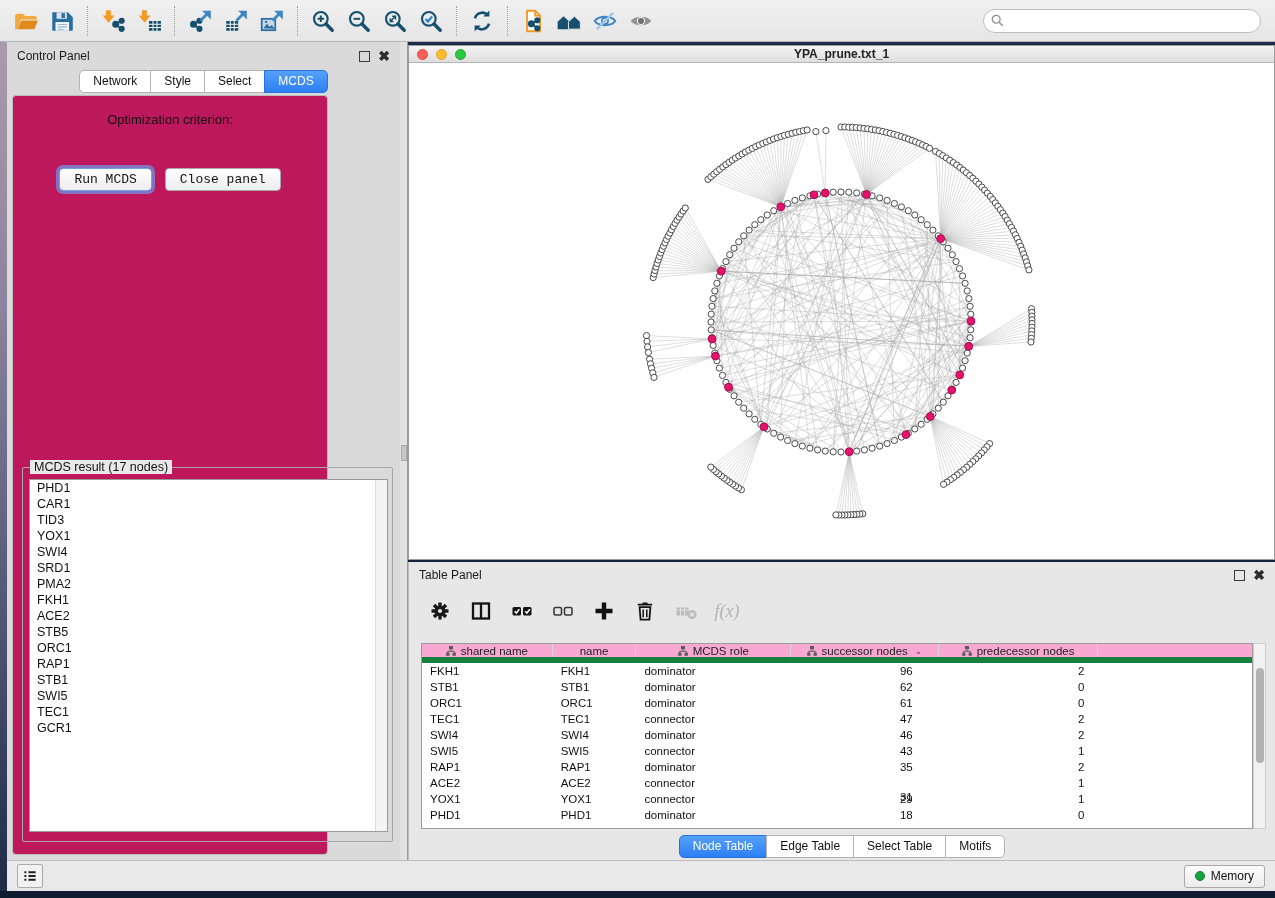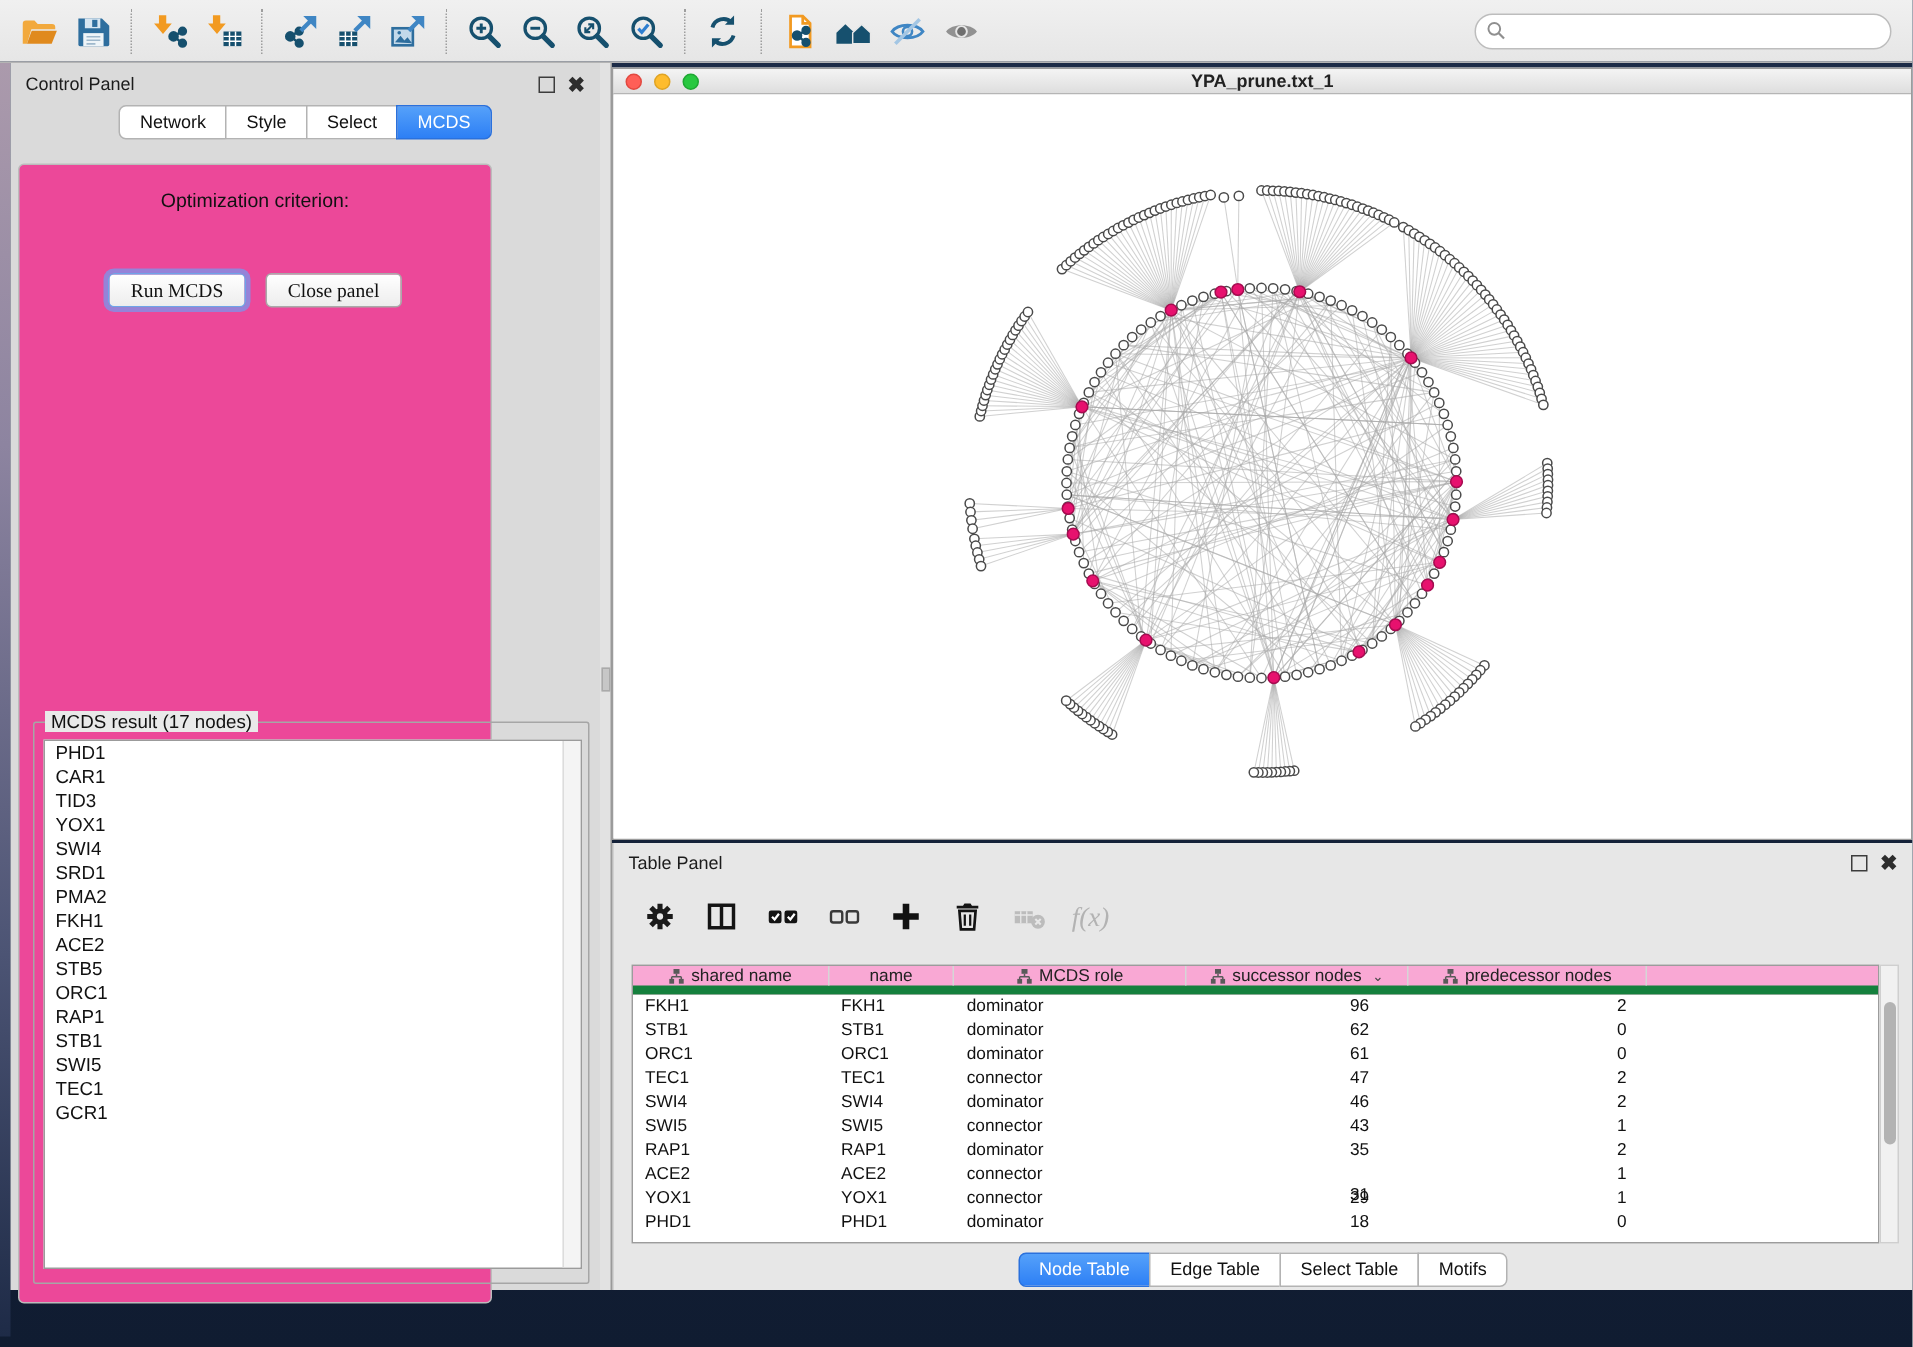--- a/index.html
+++ b/index.html
@@ -25,27 +25,27 @@
   .cp-titlebar { height:28px; display:flex; align-items:center; padding:0 10px;gap:28px; }
   .panel-title { font-size:12px; color:#1c1c1c; }
   .panel-ctrls { margin-left:auto; display:flex; gap:8px; align-items:center; }
   .float-glyph { width:11px; height:11px; border:1.6px solid #3c3c3c; display:inline-block; }
   .close-glyph { font-size:14px; font-weight:bold; color:#2d2d2d; line-height:11px; }
   .seg-tabs { display:flex; justify-content:center; position:relative; z-index:2; }
   .seg-tab { font-size:12px; padding:3px 13px 4px 13px; background:#fff; border:1px solid #b3b3b3; margin-left:-1px; color:#111; }
   .seg-tab:first-child { border-radius:5px 0 0 5px; margin-left:0; }
   .seg-tab:last-child { border-radius:0 5px 5px 0; }
   .seg-tab.sel { background:linear-gradient(#55a1fa,#2d7ff5); border-color:#2a71dd; color:#fff; }
-  .cp-card { position:absolute; left:5px; top:53px; width:316px; height:760px; background:#ec4899; border:1px solid #bcbcbc; border-radius:4px;margin-top:14px; }
+  .cp-card { position:absolute; left:5px; top:53px; width:316px; height:760px; background:#be185d; border:1px solid #bcbcbc; border-radius:4px; }
   .opt-label { position:absolute; left:0; right:0; top:16px; text-align:center; font-size:13px; color:#111; }
   .combo { position:absolute; left:33px; top:38px; width:312px; height:23px; background:#fff; border:1px solid #b0b0b0; border-radius:4px; display:flex; align-items:center; font-size:12.5px; padding-left:9px; color:#111; }
   .combo-stepper { position:absolute; right:1px; top:1px; width:18px; height:19px; border-radius:3px; background:linear-gradient(#54a0fa,#2478f2); display:flex; flex-direction:column; align-items:center; justify-content:center; color:#fff; }
   .combo-stepper span { font-size:6.5px; line-height:5px; }
   .cp-buttons { position:absolute; left:0; right:0; top:72px; display:flex; justify-content:center; gap:13px; }
-  .aqua-btn { height:23px; padding:0 14px; background:linear-gradient(#ffffff,#ededed); border:1px solid #a9a9a9; border-radius:4px; font-size:13px; color:#111; font-family:Liberation Serif, serif; }
+  .aqua-btn { height:23px; padding:0 14px; background:linear-gradient(#ffffff,#ededed); border:1px solid #a9a9a9; border-radius:4px; font-size:13px; color:#111; font-family:Liberation Mono, monospace; }
   .aqua-btn.focused { box-shadow:0 0 0 3px rgba(103,163,250,0.65); border-color:#6ea3e8; }
   .groupbox { position:absolute; left:9px; top:371px; width:371px; height:375px; border:1px solid #a6a6a6; border-radius:2px; }
   .groupbox-title { position:absolute; left:7px; top:-8px; background:#e9e9e9; padding:0 4px; font-size:12.5px; color:#111; }
   .mcds-list { position:absolute; left:6px; top:11px; width:359px; height:353px; background:#fff; border:1px solid #9b9b9b; overflow:hidden; }
   .mcds-item { font-size:12.5px; color:#111; line-height:16px; padding-left:7px; }
   .mcds-scroll { position:absolute; right:0; top:0; width:12px; height:100%; background:#f4f4f4; border-left:1px solid #dcdcdc; }
 
   
   .v-split { position:absolute; left:400px; top:42px; width:8px; height:818px; background:#e2e2e2; border-right:1px solid #9a9a9a; }
   .v-split .grip { position:absolute; left:1px; top:403px; width:6px; height:16px; background:#c7c7c7; border:1px solid #aaa; }
@@ -1227,14 +1227,28 @@
         <div class="tbl-thumb"></div>
       </div>
     <div class="tp-tabs" id="tp-tabs">
         <span class="seg-tab sel">Node Table</span>
         <span class="seg-tab">Edge Table</span>
         <span class="seg-tab">Select Table</span>
         <span class="seg-tab">Motifs</span>
       </div>
   </div>
 
+  <div class="status-bar">
+    <div class="sb-left-btn">
+      <svg width="18" height="18" viewBox="0 0 24 24">
+          <g stroke="#222" stroke-width="2.4">
+            <path d="M4.5 7h2.6M4.5 12h2.6M4.5 17h2.6"></path>
+            <path d="M10 7h9.5M10 12h9.5M10 17h9.5"></path>
+          </g>
+        </svg>
+    </div>
+    <div class="memory-btn">
+      <span class="mem-dot"></span>
+      <span>Memory</span>
+    </div>
+  </div>
 
 </div>
 
 </body></html>

